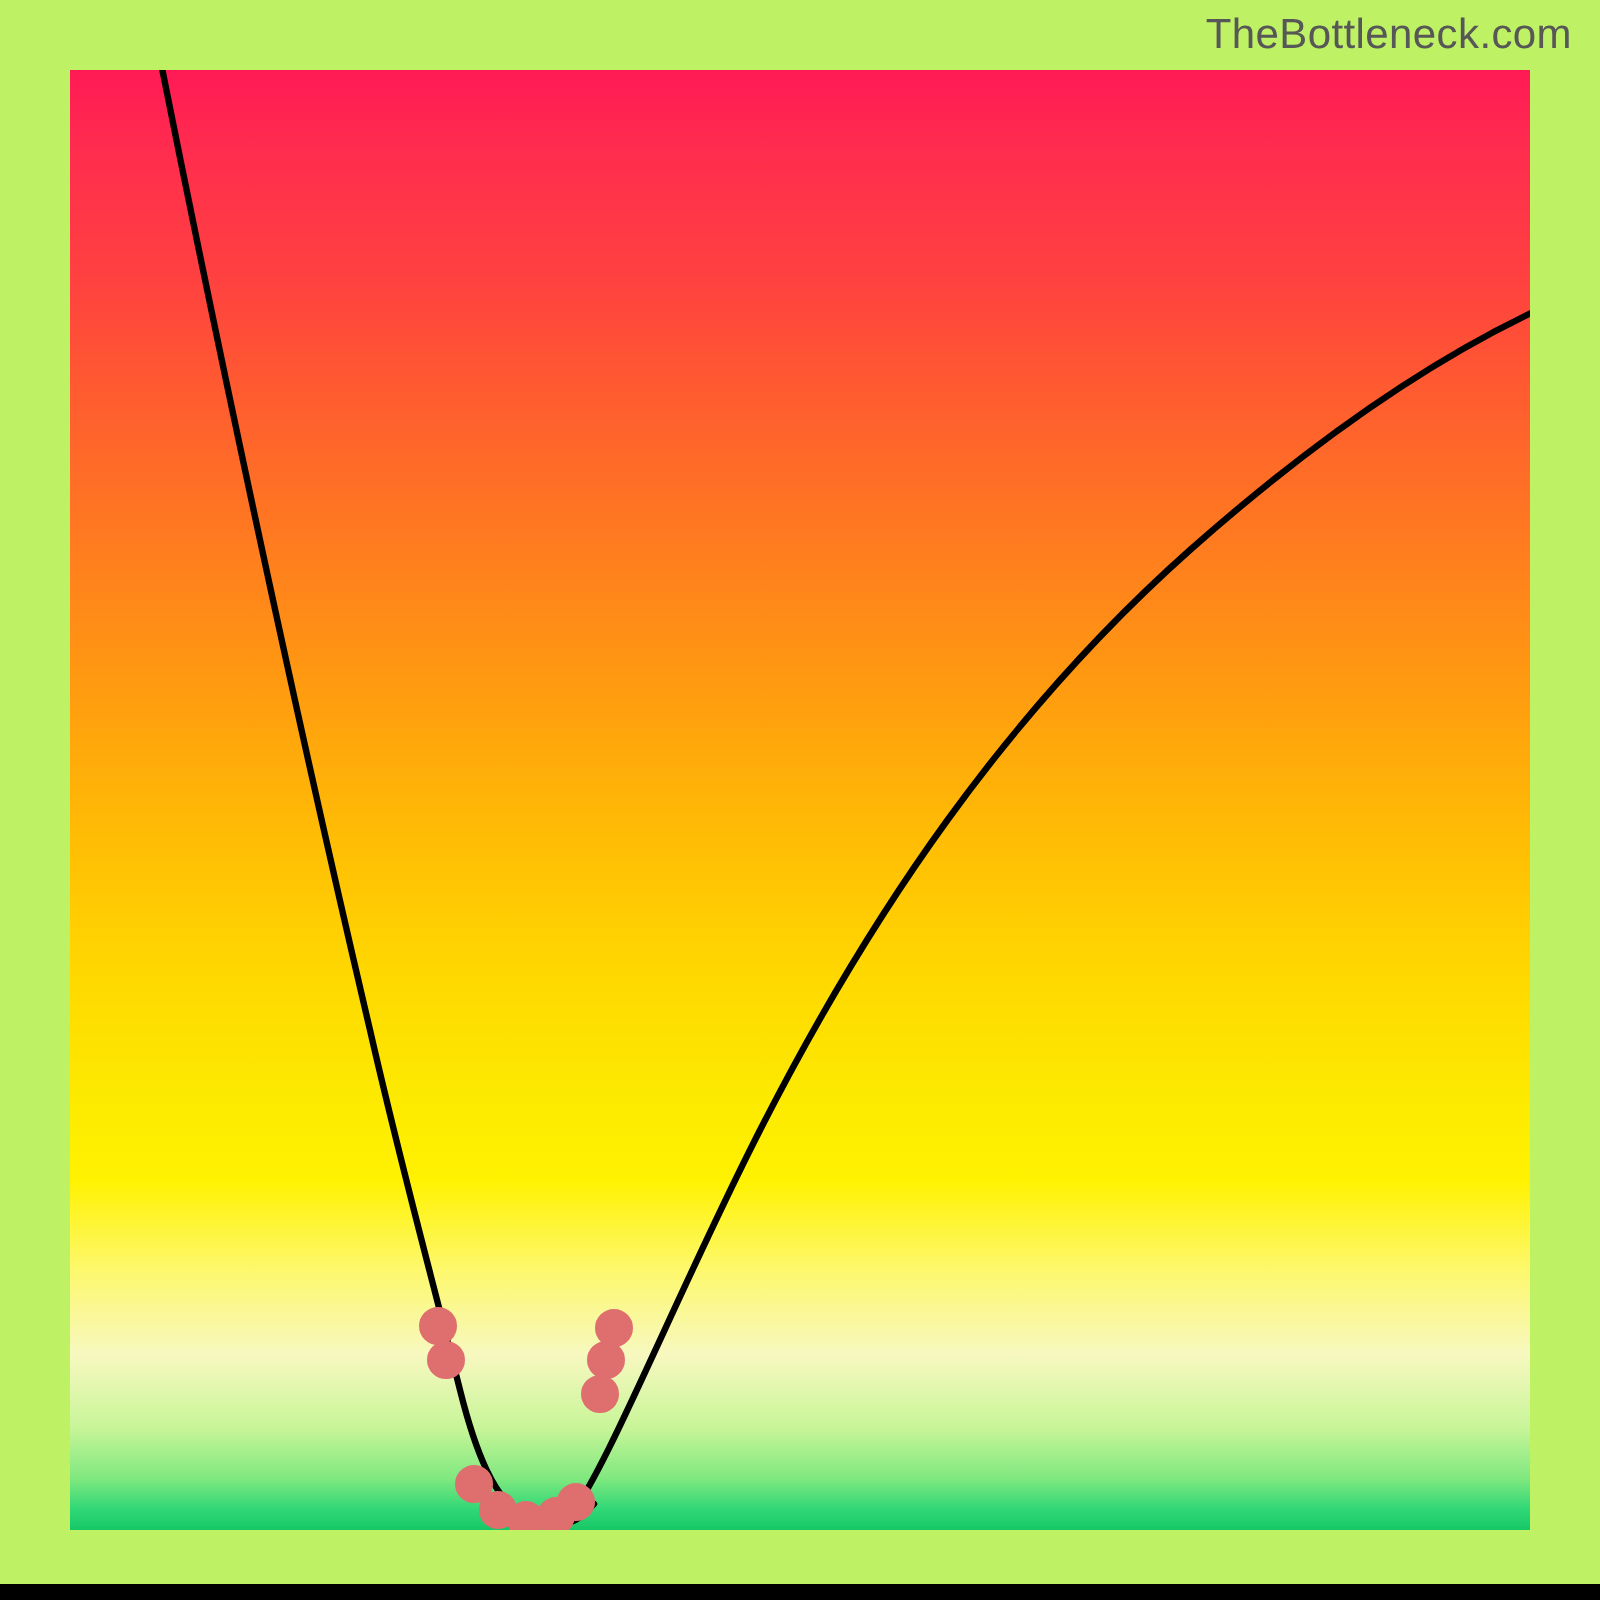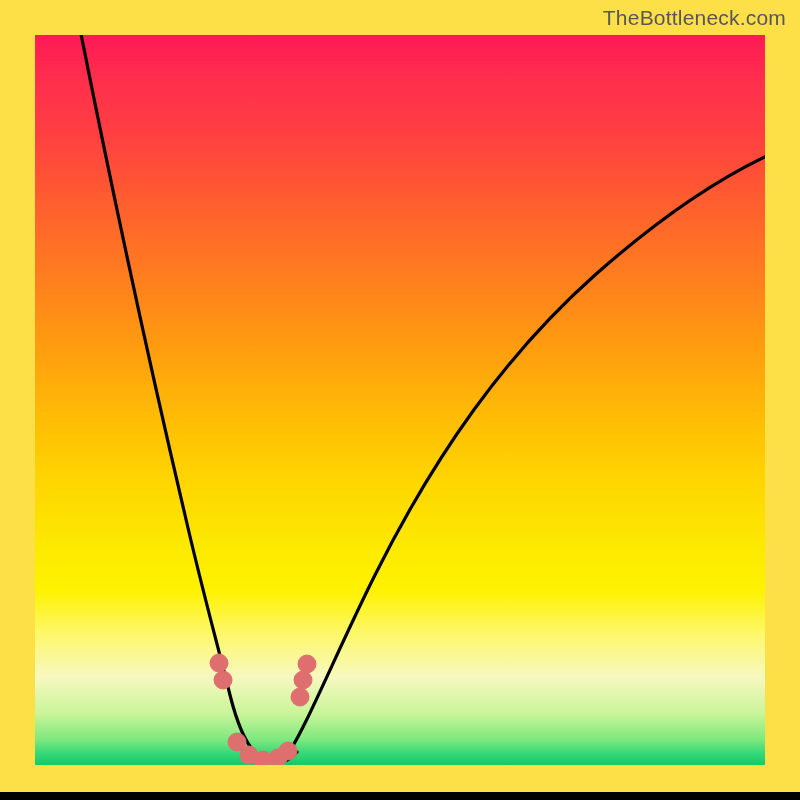--- a/index.html
+++ b/index.html
@@ -10,21 +10,21 @@
     background: #000;
     overflow: hidden;
     font-family: Arial, Helvetica, sans-serif;
   }
   .frame {
     position: absolute;
     left: 0;
     top: 0;
     width: 800px;
     height: 792px;
-    background: #fde047;
+    background: #bef264;
   }
   .plot-area {
     position: absolute;
     left: 35px;
     top: 35px;
     width: 730px;
     height: 730px;
     overflow: hidden;
   }
   .gradient {

